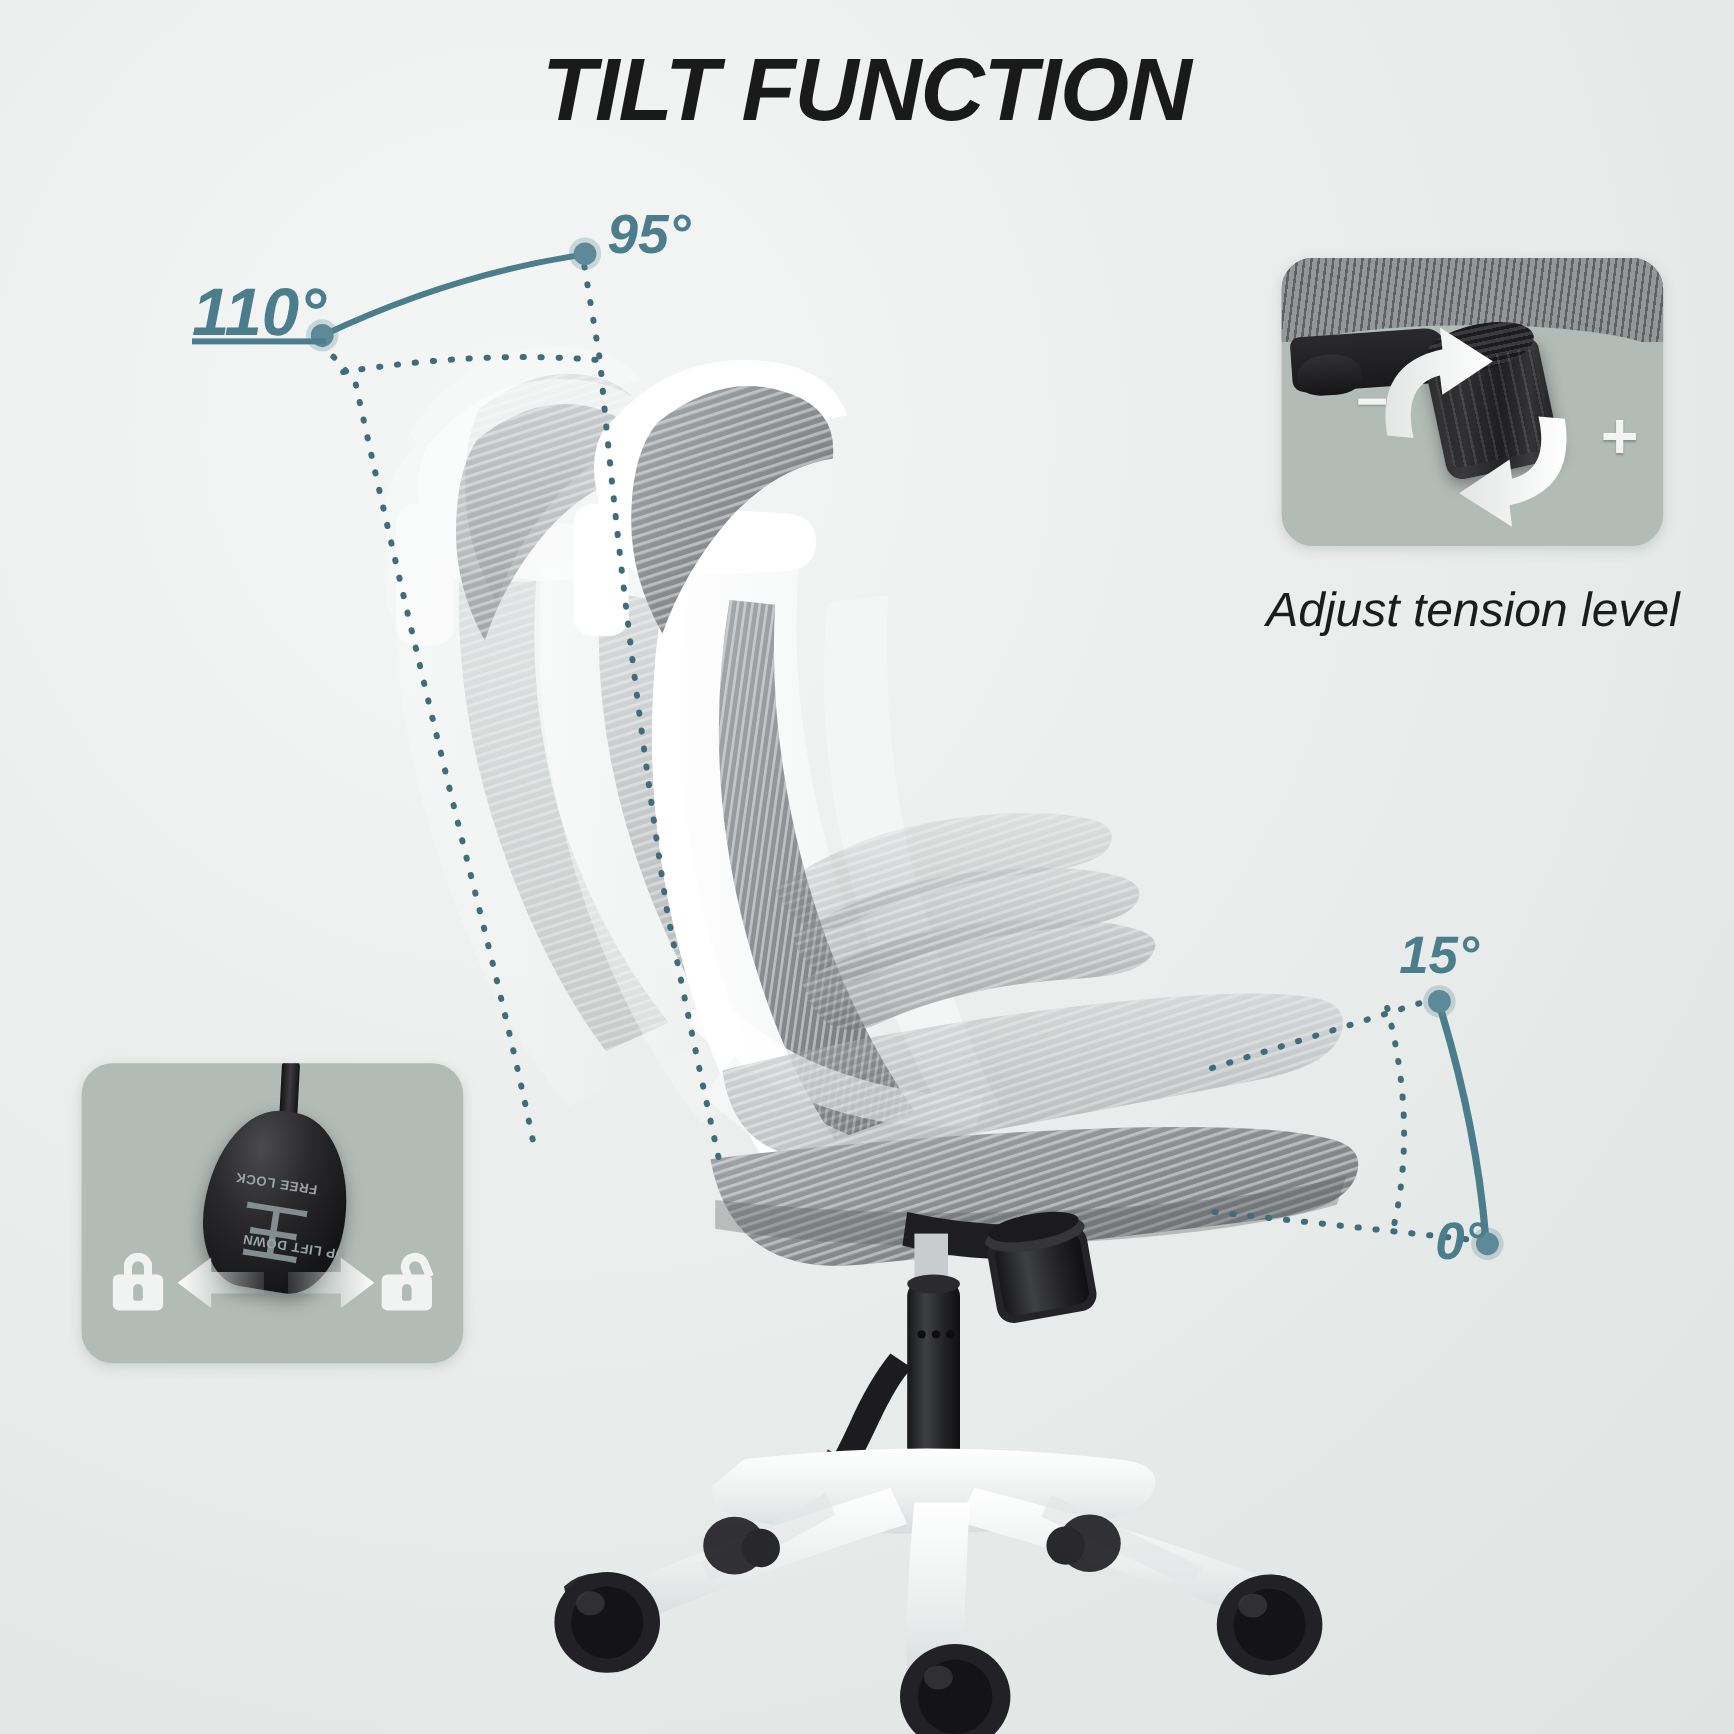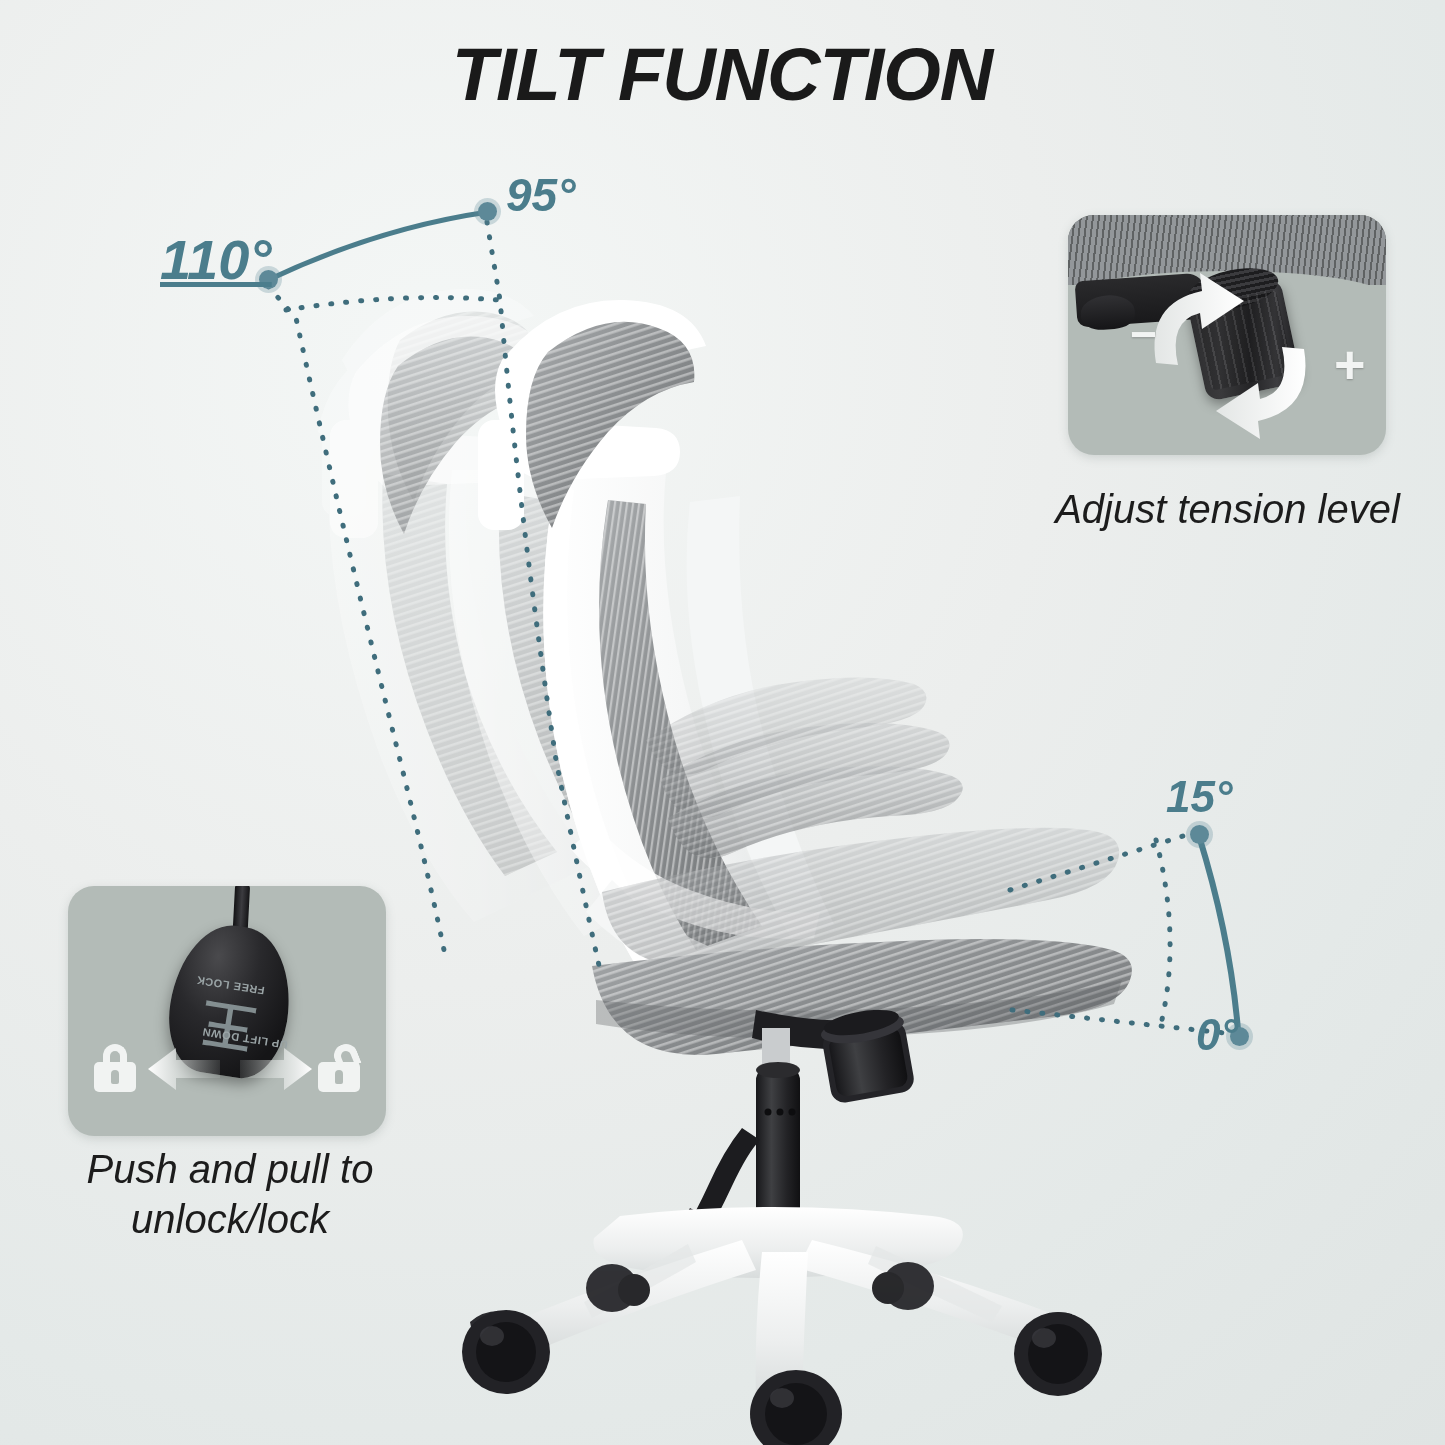--- a/index.html
+++ b/index.html
@@ -409,18 +409,14 @@
         </linearGradient>
         <linearGradient id="lgR" x1="0" y1="0" x2="1" y2="0">
           <stop offset="0%" stop-color="#c6cdca" stop-opacity="0.15"></stop>
           <stop offset="100%" stop-color="#ffffff"></stop>
         </linearGradient>
       </defs>
       <path d="M74 18 L74 36 L30 36 L30 48 L2 27 L30 6 L30 18 Z" fill="url(#lgL)"></path>
       <path d="M94 18 L94 36 L138 36 L138 48 L166 27 L138 6 L138 18 Z" fill="url(#lgR)"></path>
     </svg>
   </div>
-  <div class="caption cap-lock">
-    <div>Push and pull to</div>
-    <div>unlock/lock</div>
-  </div>
 
 </div>
 
 </body></html>

